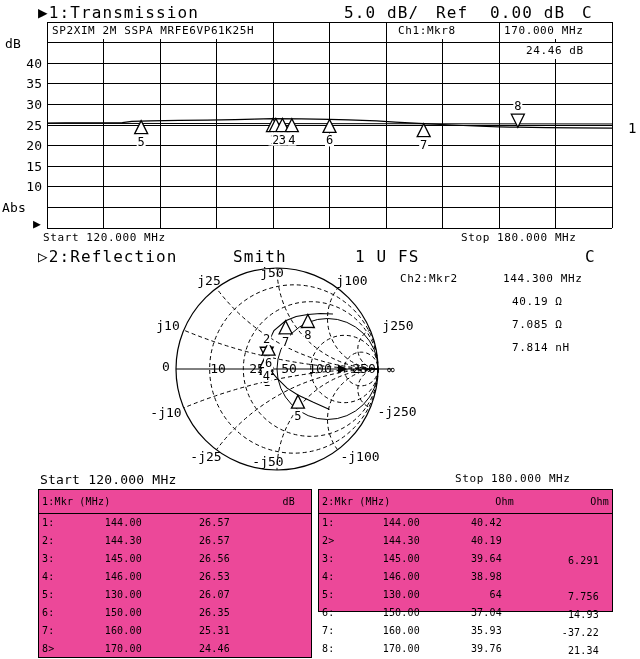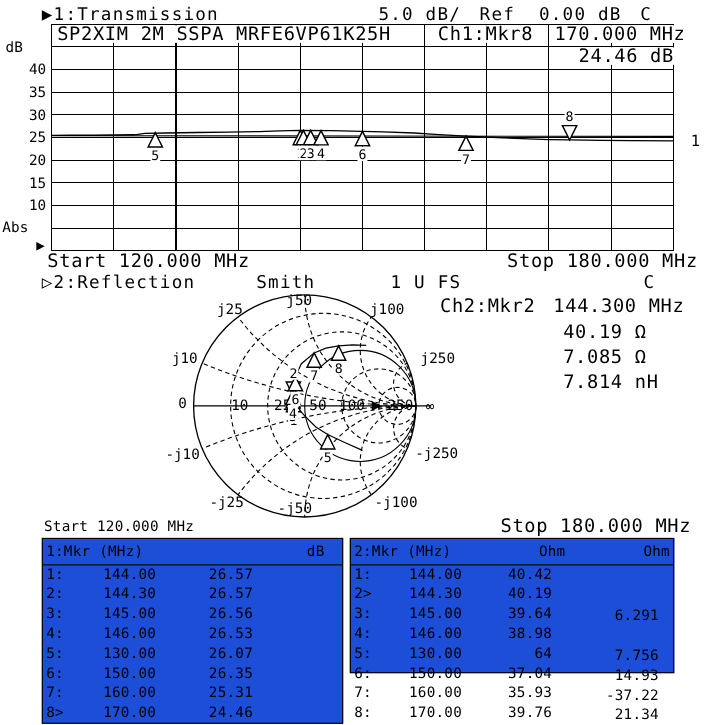--- a/index.html
+++ b/index.html
@@ -1,25 +1,25 @@
 <!DOCTYPE html>
 <html><head>
 <meta charset="utf-8">
 <style>
   html,body{margin:0;padding:0;background:#fff;}
   .screen{position:relative;width:640px;height:659px;background:#ffffff;color:#000;
           font-family:"DejaVu Sans Mono","Liberation Mono",monospace;overflow:hidden;}
   .abs{position:absolute;white-space:pre;}
   .t16{font-size:16px;letter-spacing:1.1px;line-height:17px;}
-  .t15{font-size:17px;letter-spacing:0.6px;line-height:16px;}
+  .t15{font-size:11px;letter-spacing:0.6px;line-height:16px;}
   .t13{font-size:13px;letter-spacing:0.2px;line-height:14px;}
   .bg{background:#fff;}
   svg{position:absolute;left:0;top:0;}
   svg text{font-family:"DejaVu Sans Mono","Liberation Mono",monospace;fill:#000;}
-  .mtable{position:absolute;border:1px solid #000;background:#1d4ed8;font-size:13px;letter-spacing:0.2px;}
+  .mtable{position:absolute;border:1px solid #000;background:#ec4899;font-size:10px;letter-spacing:0.2px;}
   .thead{display:flex;height:23px;line-height:23px;border-bottom:1px solid #000;}
   .trow{display:flex;height:18px;line-height:18px;}
   .lt .c0{width:30px;padding-left:3px;box-sizing:border-box;}
   .lt .c1{width:73px;text-align:right;}
   .lt .c2{width:88px;text-align:right;}
   .lt .hgrow{flex:1;padding-left:3px;}
   .lt .hdb{width:88px;text-align:right;padding-right:16px;box-sizing:border-box;}
   .rt .c0{width:30px;padding-left:3px;box-sizing:border-box;}
   .rt .c1{width:71px;text-align:right;}
   .rt .c2{width:82px;text-align:right;}

